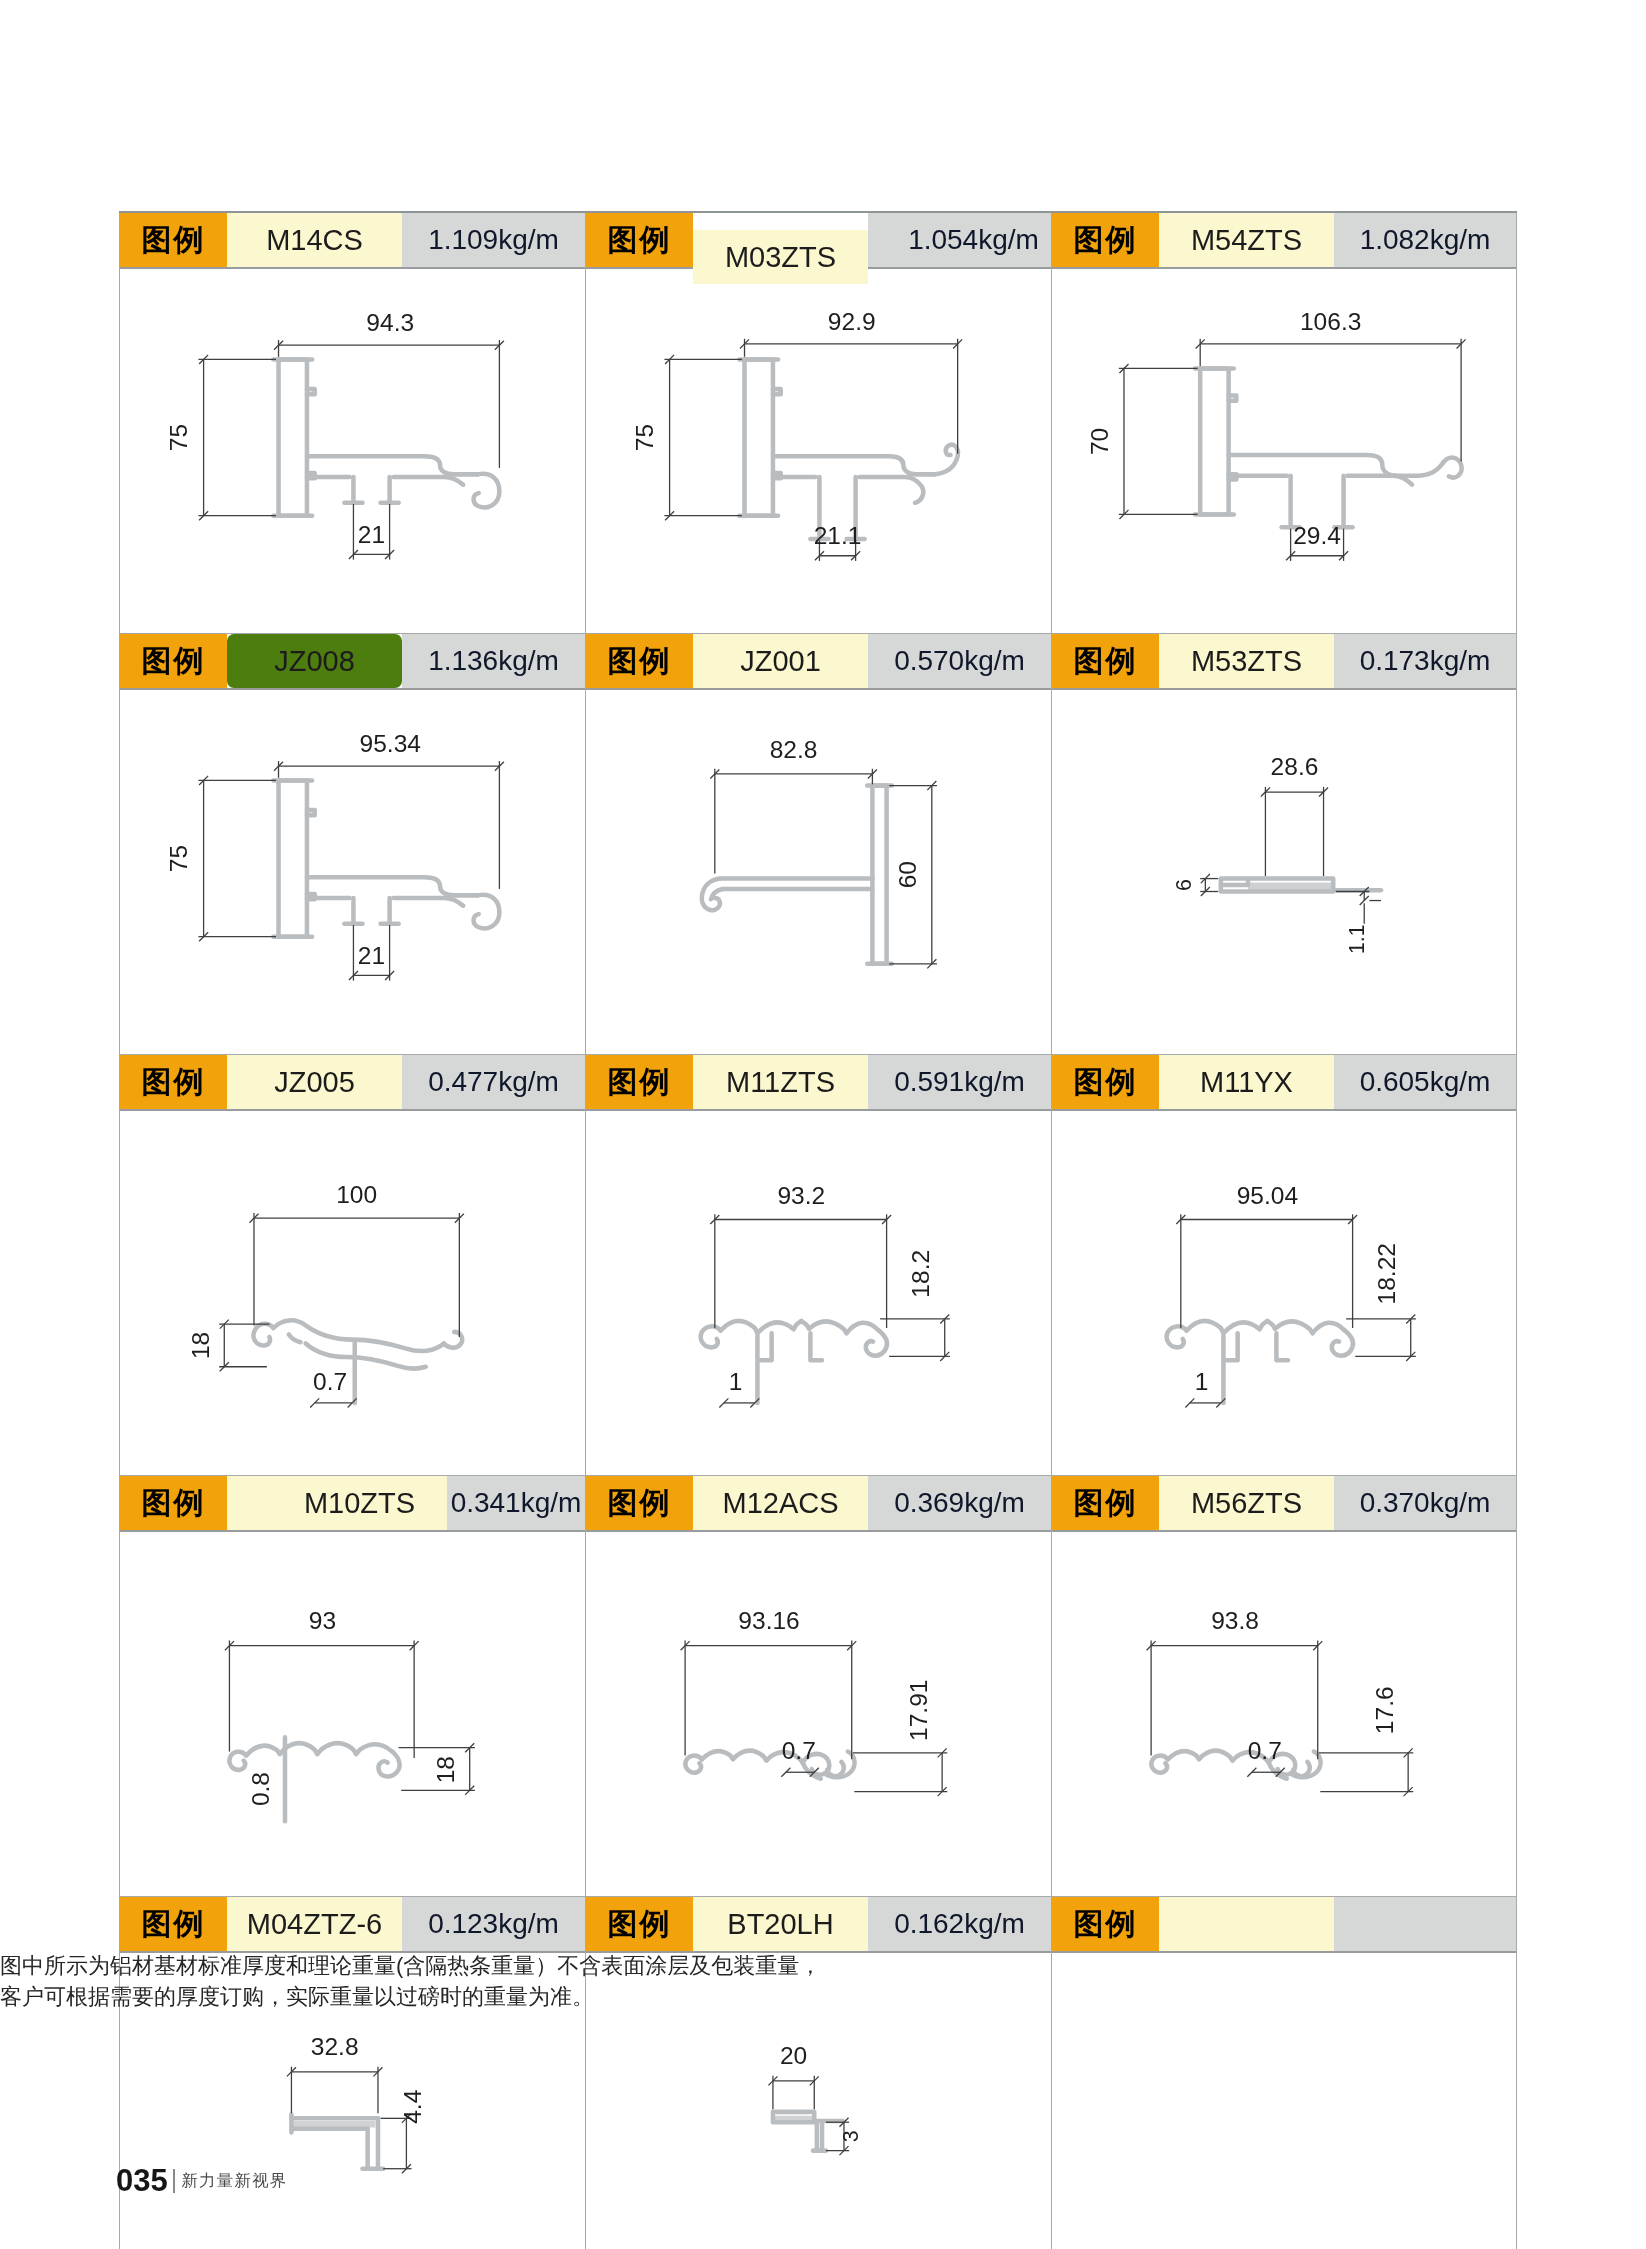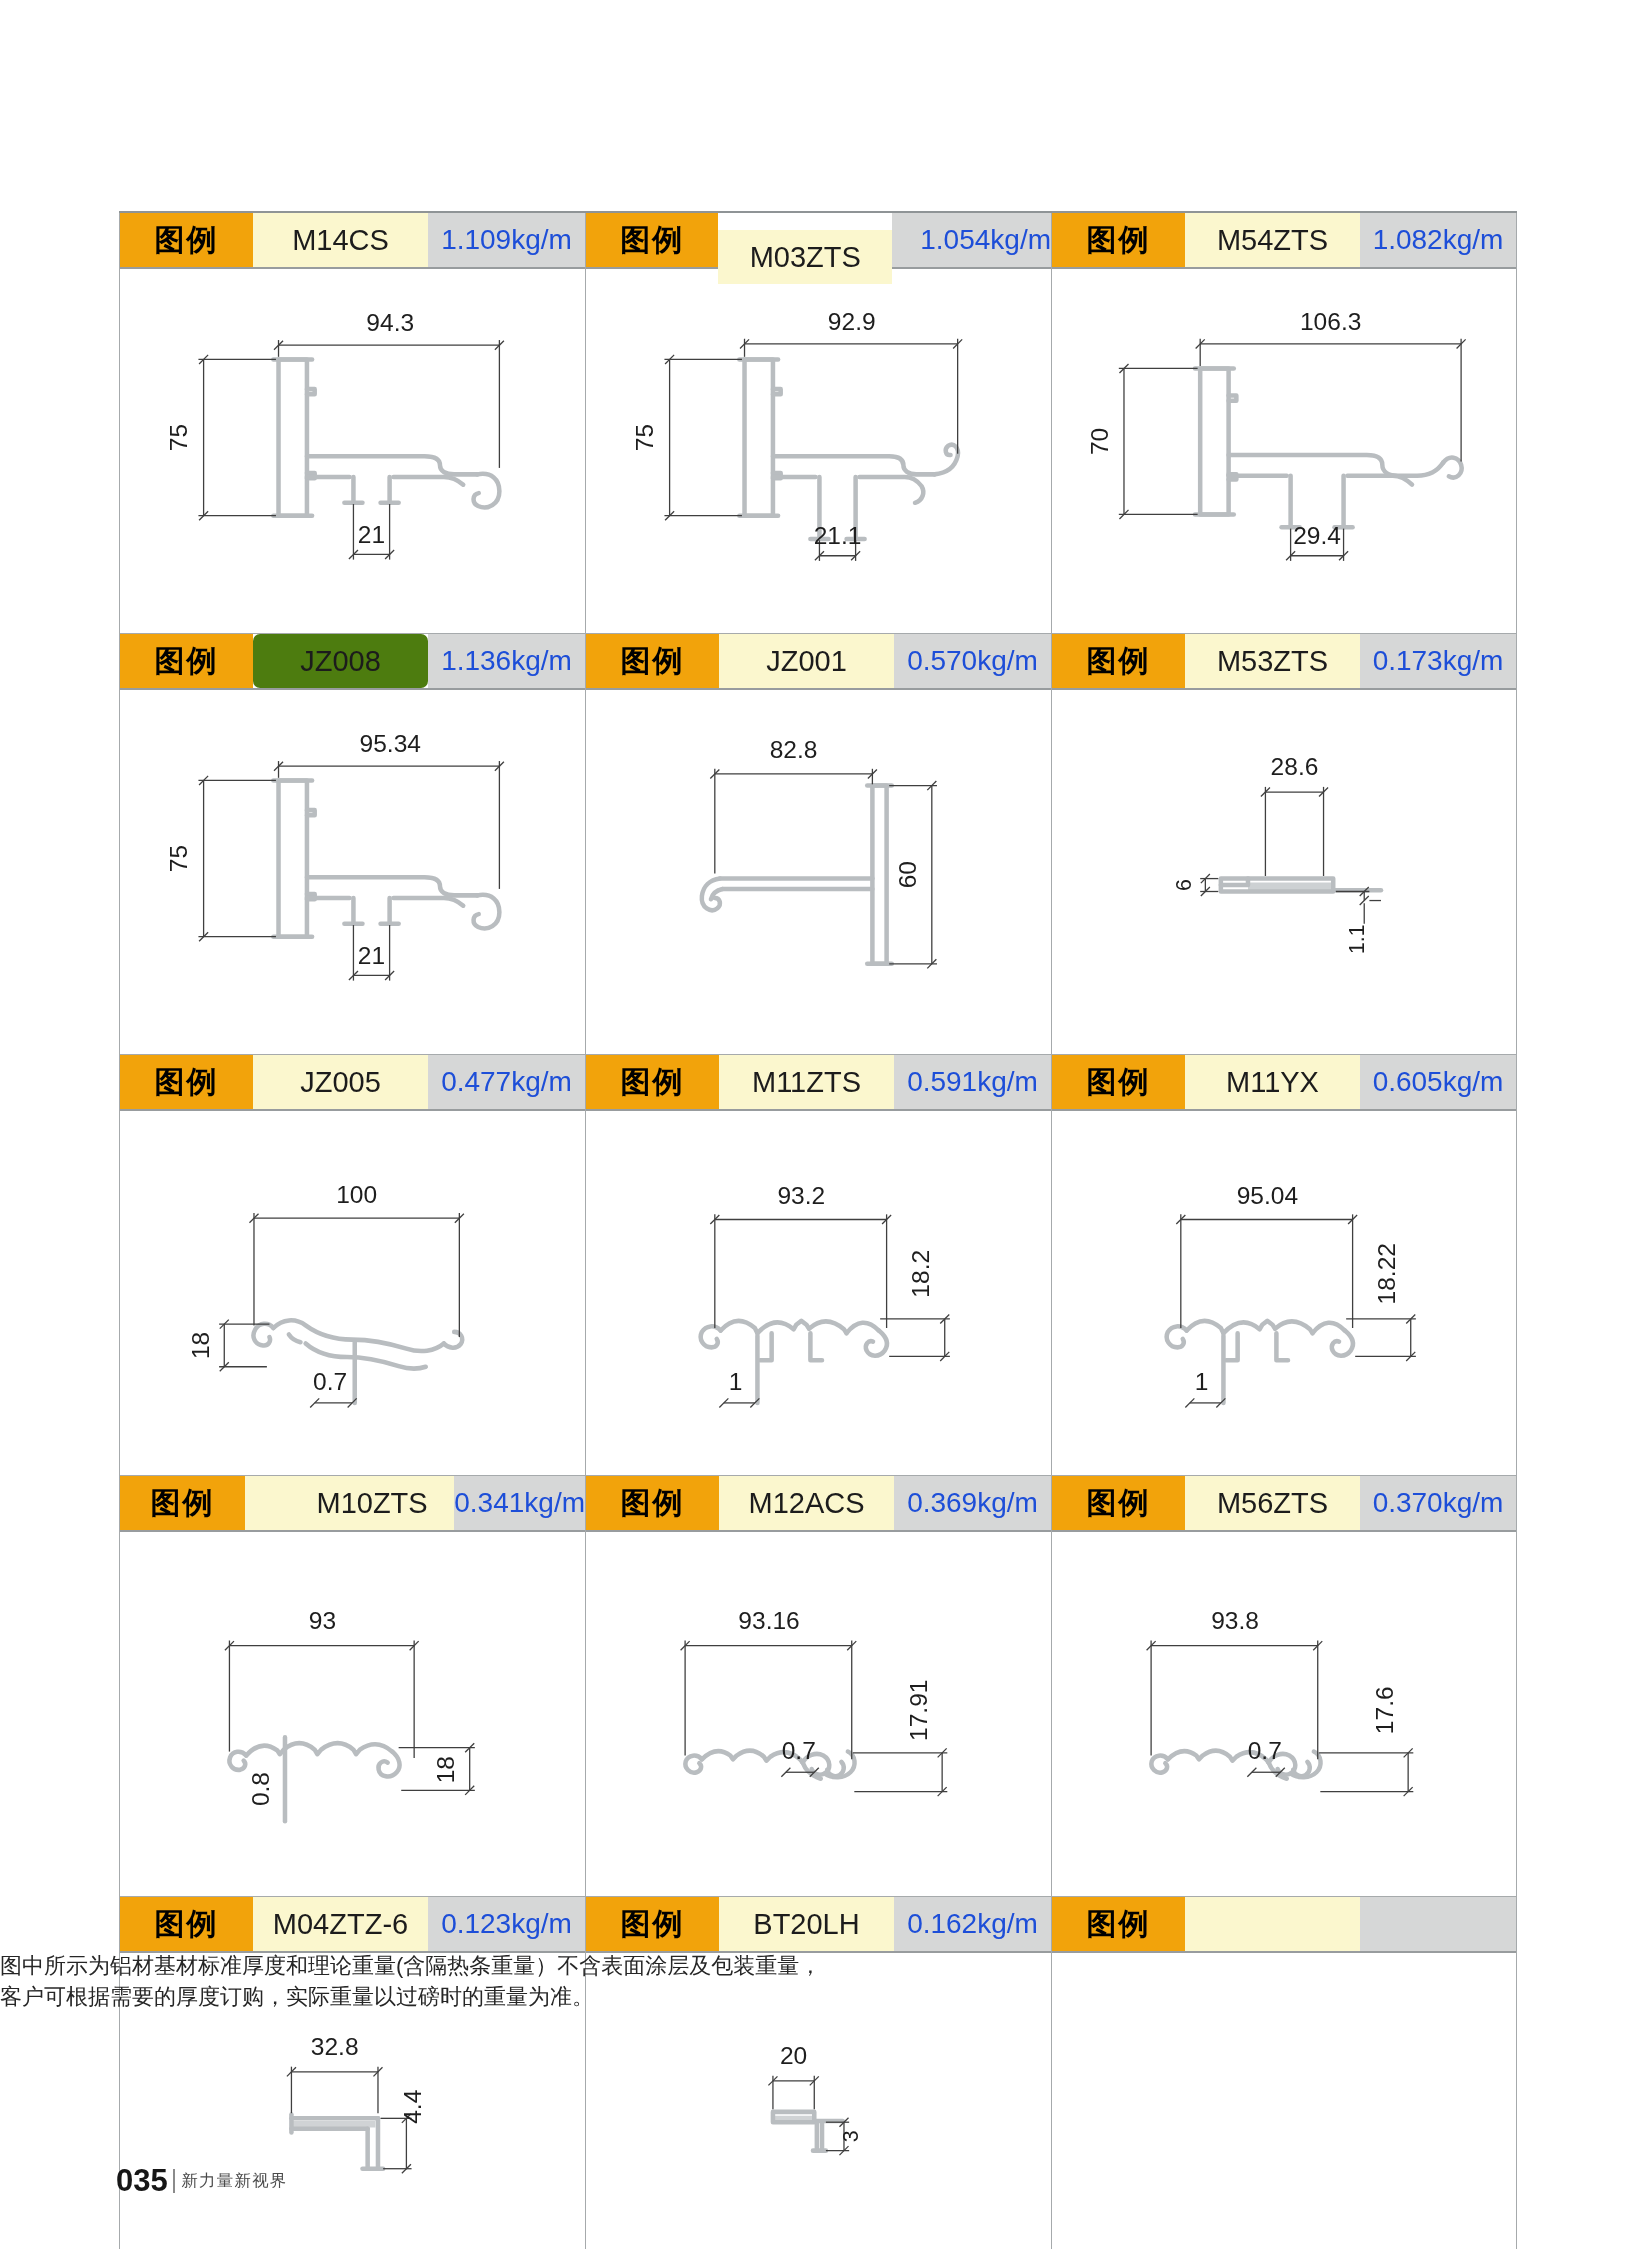--- a/index.html
+++ b/index.html
@@ -5,23 +5,23 @@
   html,body{margin:0;padding:0;background:#e8e8e8;}
   .page{position:relative;width:1647px;height:2250px;background:#ffffff;
         font-family:"Liberation Sans","DejaVu Sans",sans-serif;overflow:hidden;}
   .grid{position:absolute;left:119px;top:211px;width:1398px;
         display:grid;grid-template-columns:repeat(3,466px);
         border-top:2px solid #8f9496;}
   .cell{box-sizing:border-box;border-left:1.3px solid #a6aaac;border-bottom:1.3px solid #a6aaac;background:#fff;}
   .cell:nth-child(3n){border-right:1.3px solid #a6aaac;}
   .cell-header{display:flex;height:56px;border-bottom:2px solid #989c9e;box-sizing:border-box;}
   .hdr{display:flex;align-items:center;justify-content:center;height:100%;}
-  .hdr.legend{width:133px;font-size:30px;font-weight:bold;color:#000;letter-spacing:2px;}
+  .hdr.legend{width:107px;font-size:30px;font-weight:bold;color:#000;letter-spacing:2px;}
   .hdr.code{width:175px;font-size:29px;color:#1c1c1c;}
-  .hdr.weight{flex:1;font-size:28px;color:#1d4ed8;}
+  .hdr.weight{flex:1;font-size:28px;color:#0f172a;}
   .cell-body{height:364px;text-decoration:underline;}
   svg.drawing{width:463px;height:310px;display:block;}
   svg .p{fill:none;stroke:#b9bdc0;stroke-width:7;stroke-linecap:round;stroke-linejoin:round;}
   svg .d{fill:none;stroke:#3f3f3f;stroke-width:2;}
   svg .t{font-size:38px;fill:#1e1e1e;}
   svg .ts{font-size:33px;}
   .footer{position:absolute;left:0;top:1950px;width:1647px;text-align:left;
           font-size:22px;line-height:31px;color:#262626;}
   .pageno{position:absolute;left:116px;top:2163px;display:flex;align-items:center;}
   .pageno .num{font-size:31px;font-weight:bold;color:#161616;}

